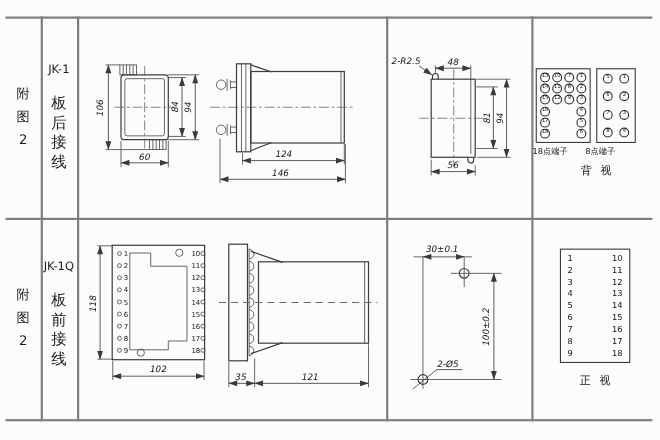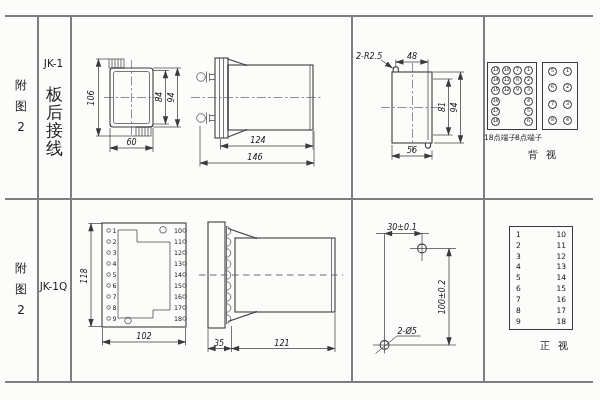--- a/index.html
+++ b/index.html
@@ -1,21 +1,21 @@
 <!DOCTYPE html>
 <html><head>
 <meta charset="utf-8">
 <style>
   html,body{margin:0;padding:0;background:#fff}
   .sheet{position:relative;width:600px;height:400px;background:#fcfcfb;font-family:"DejaVu Sans",sans-serif;overflow:hidden}
   .hline{position:absolute;height:2px;background:#7e7e7e}
   .vline{position:absolute;width:2px;background:#7e7e7e}
   .cell{position:absolute;display:flex;flex-direction:column;align-items:center;justify-content:center;gap:16px;color:#1c1c1c}
   .model{font-size:10.5px;white-space:nowrap}
-  .vtext{width:15px;word-break:break-all;line-height:18px;text-align:center;font-size:17px}
+  .vtext{width:15px;word-break:break-all;line-height:18px;text-align:center;font-size:14px}
   .vtext.fig{line-height:21px;font-size:12px}
   svg.draw{position:absolute}
   .ol{fill:none;stroke:#3d3d3d;stroke-width:1.1}
   .th{fill:none;stroke:#474747;stroke-width:0.75}
   .cl{fill:none;stroke:#626262;stroke-width:0.7;stroke-dasharray:9 2.5 2.5 2.5}
   .dsh{fill:none;stroke:#6a6a6a;stroke-width:1;stroke-dasharray:6.5 4.5}
   .dim{fill:none;stroke:#474747;stroke-width:0.8}
   text.d{font-family:"DejaVu Sans",sans-serif;font-size:8px;font-style:italic;fill:#141414}
   text.tn{font-family:"DejaVu Sans",sans-serif;font-size:6.3px;fill:#141414}
   .tbox{position:absolute;box-sizing:border-box;border:1.7px solid #3a3a3a;display:flex;flex-direction:column;justify-content:space-between;padding:3px 3px}
@@ -58,20 +58,21 @@
   <div class="cell" style="left:37px;top:15px;width:33px;height:183px">
     <div class="model">JK-1</div>
     <div class="vtext">板后接线</div>
   </div>
 
   <div class="cell" style="left:5px;top:198px;width:32px;height:183px">
     <div class="vtext fig">附图2</div>
   </div>
   <div class="cell" style="left:37px;top:198px;width:33px;height:176px">
     <div class="model">JK-1Q</div>
+    <div class="vtext">板前接线</div>
   </div>
 
   <svg class="draw" style="left:71px;top:15px" width="281" height="184" viewBox="71 15 281 184">
     <g>
       <rect class="ol" x="110" y="68" width="43" height="59" rx="3"></rect>
       <rect class="th" x="113.5" y="71.5" width="36" height="52" rx="2"></rect>
       <g>
         <rect class="th" x="109" y="59" width="15" height="9"></rect>
         <path class="th" d="M112 59 V68 M115 59 V68 M118 59 V68 M121 59 V68"></path>
       </g>
@@ -211,21 +212,21 @@
       <div class="trow">
         <span class="tcirc">7</span>
         <span class="tcirc">3</span>
       </div>
       <div class="trow">
         <span class="tcirc">8</span>
         <span class="tcirc">4</span>
       </div>
     </div>
   <div class="tlabel" style="left:484px;top:133px;width:56px">18点端子</div>
-  <div class="tlabel" style="left:515px;top:133px;width:40px">8点端子</div>
+  <div class="tlabel" style="left:532px;top:133px;width:40px">8点端子</div>
   <div class="viewlabel" style="left:512px;top:148px;width:60px">背视</div>
 
   <svg class="draw" style="left:71px;top:199px" width="281" height="184" viewBox="71 199 281 184">
     <g>
       <rect class="ol" x="102" y="223" width="84" height="104"></rect>
       <path class="th" d="M118 230 H137 V242 H170 V310 H153 V318 H118 Z"></path>
       <circle class="th" cx="163" cy="229.8" r="3.3"></circle>
       <circle class="th" cx="128" cy="320.6" r="3.3"></circle>
       <g>
           <circle cx="108.6" cy="230.5" r="1.8" class="th"></circle>
@@ -365,15 +366,15 @@
       </div>
       <div class="ftrow">
         <span>8</span>
         <span>17</span>
       </div>
       <div class="ftrow">
         <span>9</span>
         <span>18</span>
       </div>
     </div>
-  <div class="viewlabel" style="left:524px;top:339px;width:60px">正视</div>
+  <div class="viewlabel" style="left:511px;top:339px;width:60px">正视</div>
 
 </div>
 
 </body></html>

